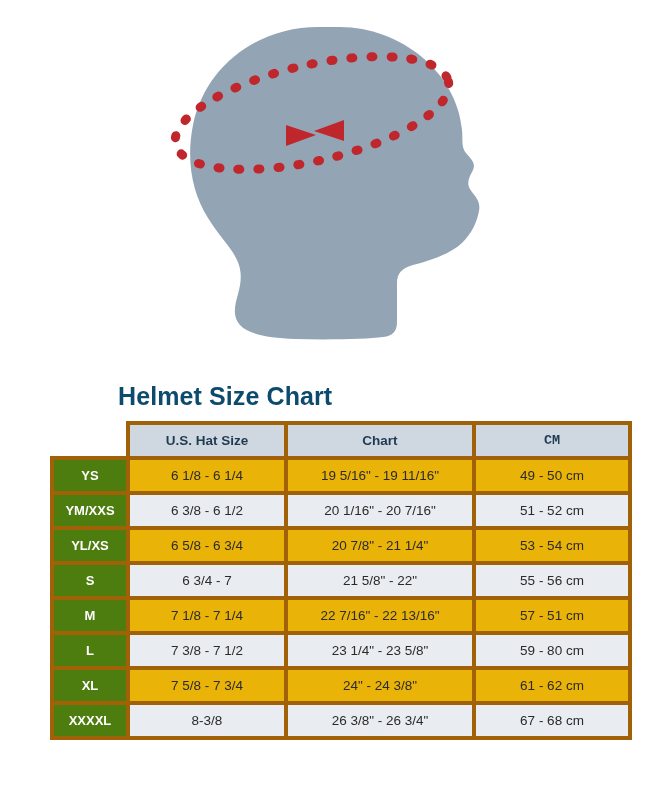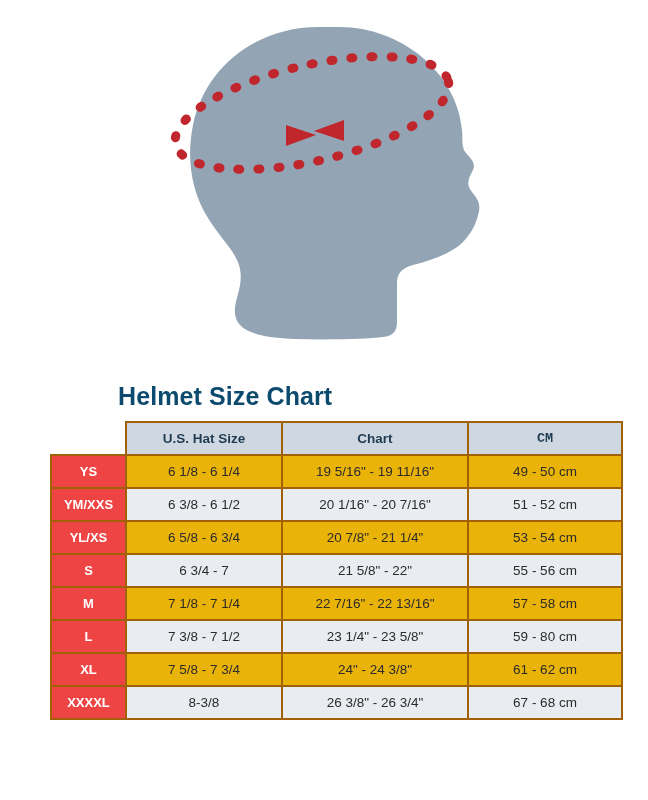--- a/index.html
+++ b/index.html
@@ -47,40 +47,40 @@
   .table-wrap {
     padding: 0 50px;
   }
   table.size-chart {
     border-collapse: collapse;
     width: 548px;
     table-layout: fixed;
   }
   table.size-chart th,
   table.size-chart td {
-    border: 2px solid #a16207;
+    border: 4px solid #a16207;
     text-align: center;
     font-size: 13.5px;
     height: 31px;
     padding: 0 2px;
     vertical-align: middle;
   }
   table.size-chart thead th.corner {
     background: #ffffff;
     border: none;
     width: 70px;
   }
   table.size-chart thead th.colhead {
     background: #cfd8e0;
     color: #1f3b52;
     font-weight: bold;
     font-size: 13.5px;
   }
   table.size-chart th.sizecell {
-    background: #ef4444;
+    background: #4d7c0f;
     color: #ffffff;
     font-weight: bold;
     font-size: 13px;
     width: 70px;
   }
   table.size-chart td.data {
     background: #eab308;
     color: #2b2b2b;
   }
   table.size-chart tbody tr:nth-child(even) td.data {
@@ -160,21 +160,21 @@
         <tr>
           <th class="sizecell">S</th>
           <td class="data">6 3/4 - 7</td>
           <td class="data">21 5/8" - 22"</td>
           <td class="data">55 - 56 cm</td>
         </tr>
         <tr>
           <th class="sizecell">M</th>
           <td class="data">7 1/8 - 7 1/4</td>
           <td class="data">22 7/16" - 22 13/16"</td>
-          <td class="data">57 - 58 cm</td>
+          <td class="data">57 - 51 cm</td>
         </tr>
         <tr>
           <th class="sizecell">L</th>
           <td class="data">7 3/8 - 7 1/2</td>
           <td class="data">23 1/4" - 23 5/8"</td>
           <td class="data">59 - 80 cm</td>
         </tr>
         <tr>
           <th class="sizecell">XL</th>
           <td class="data">7 5/8 - 7 3/4</td>

